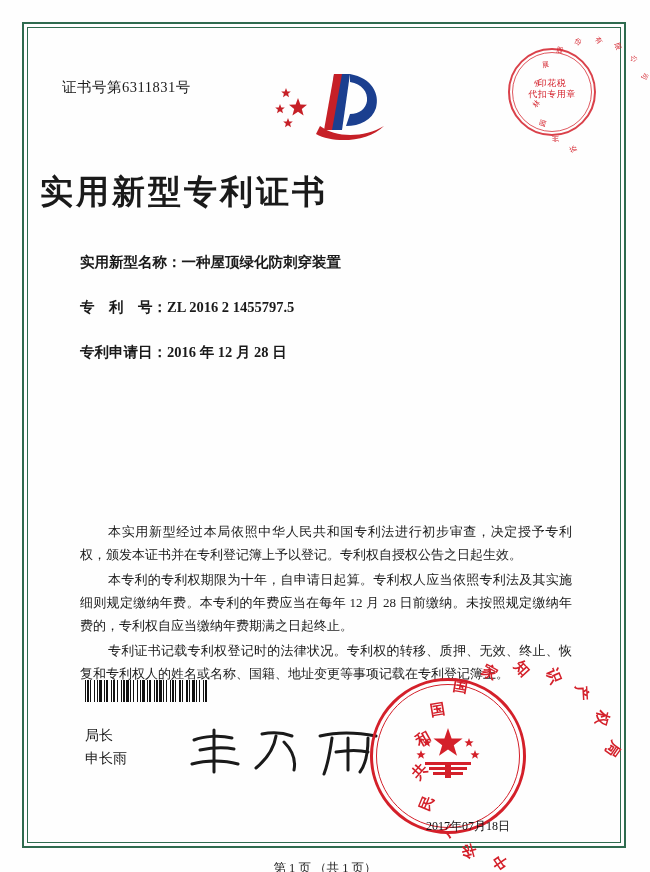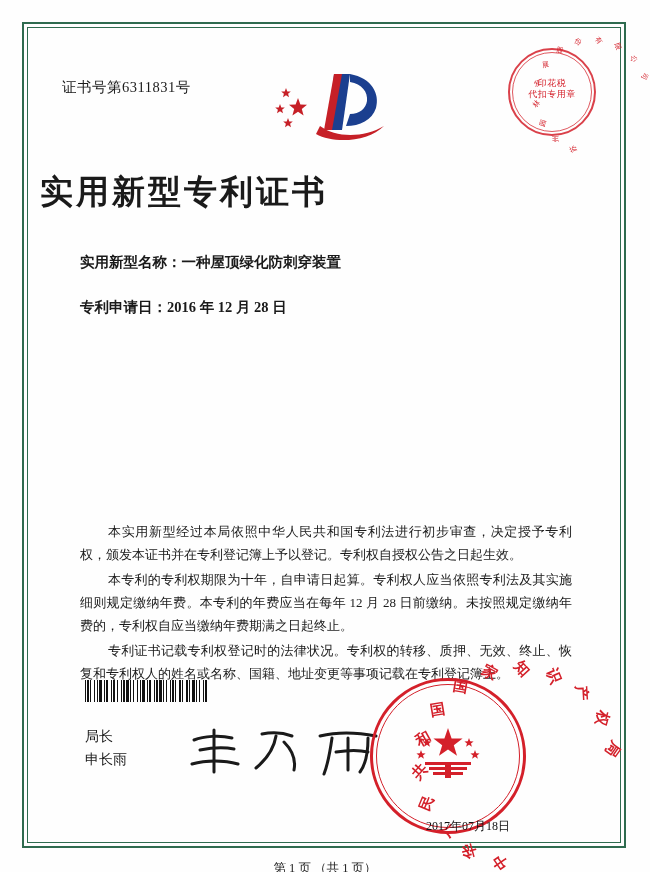--- a/index.html
+++ b/index.html
@@ -184,20 +184,21 @@
     display: block;
   }
 
   
   .sig-label {
     position: absolute;
     left: 45px;
     top: 685px;
     font-size: 14px;
     line-height: 23px;
+    font-family: Liberation Mono, monospace;
   }
   .sig-script {
     position: absolute;
     left: 140px;
     top: 682px;
     width: 220px;
     height: 60px;
   }
 
   
@@ -312,20 +313,23 @@
         <div>印花税</div>
         <div>代扣专用章</div>
       </div>
     </div>
 
     <div class="doc-title">实用新型专利证书</div>
 
     <div class="fields">
       <div class="field-row">
         <span class="field-label">实用新型名称：</span><span class="field-value">一种屋顶绿化防刺穿装置</span>
+      </div>
+      <div class="field-row">
+        <span class="field-label">专　利　号：</span><span class="field-value">ZL 2016 2 1455797.5</span>
       </div>
       <div class="field-row">
         <span class="field-label">专利申请日：</span><span class="field-value">2016 年 12 月 28 日</span>
       </div>
     </div>
 
     <div class="paras">
       <div class="para">本实用新型经过本局依照中华人民共和国专利法进行初步审查，决定授予专利权，颁发本证书并在专利登记簿上予以登记。专利权自授权公告之日起生效。</div>
       <div class="para">本专利的专利权期限为十年，自申请日起算。专利权人应当依照专利法及其实施细则规定缴纳年费。本专利的年费应当在每年 12 月 28 日前缴纳。未按照规定缴纳年费的，专利权自应当缴纳年费期满之日起终止。</div>
       <div class="para">专利证书记载专利权登记时的法律状况。专利权的转移、质押、无效、终止、恢复和专利权人的姓名或名称、国籍、地址变更等事项记载在专利登记簿上。</div>

